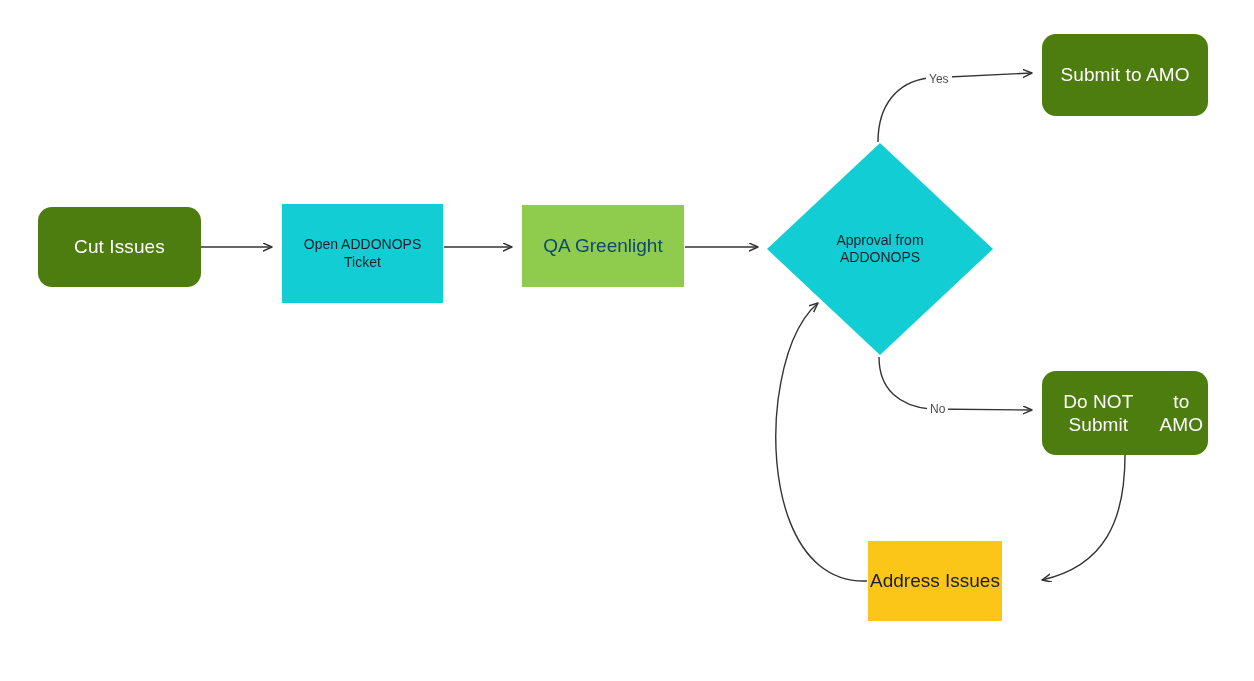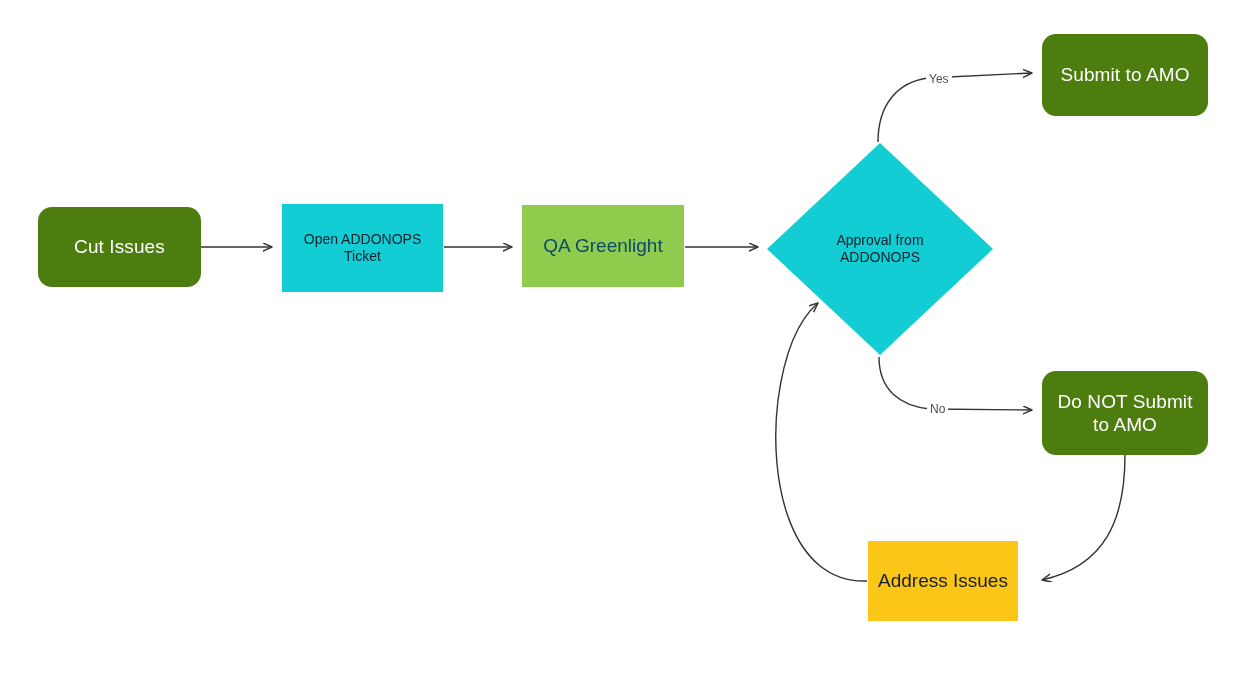--- a/index.html
+++ b/index.html
@@ -120,47 +120,47 @@
 
     <path d="M 1125 455 C 1125 520 1105 566 1042 580" fill="none" stroke="#333333" stroke-width="1.4" marker-end="url(#arrow)"></path>
 
     <path d="M 867 581 C 790 584 768 480 778 400 C 786 341 804 315 818 303" fill="none" stroke="#333333" stroke-width="1.4" marker-end="url(#arrow)"></path>
   </svg>
 
   <div class="node node-terminal" style="left:38px; top:207px; width:163px; height:80px;">
     <span>Cut Issues</span>
   </div>
 
-  <div class="node node-process-cyan" style="left:282px; top:204px; width:161px; height:88px; flex-direction:column;">
+  <div class="node node-process-cyan" style="left:282px; top:204px; width:161px; height:99px; flex-direction:column;">
     <span>Open ADDONOPS</span>
     <span>Ticket</span>
   </div>
 
   <div class="node node-process-green" style="left:522px; top:205px; width:162px; height:82px;">
     <span>QA Greenlight</span>
   </div>
 
   <div class="node node-decision" style="left:767px; top:143px;">
     <span class="diamond-shape"></span>
     <span class="diamond-label">
       <span>Approval from</span><br>
       <span>ADDONOPS</span>
     </span>
   </div>
 
   <div class="node node-terminal" style="left:1042px; top:34px; width:166px; height:82px;">
     <span>Submit to AMO</span>
   </div>
 
-  <div class="node node-terminal" style="left:1042px; top:371px; width:166px; height:84px; flex-direction:column;">
+  <div class="node node-terminal" style="left:1042px; top:371px; width:166px; height:84px; flex-direction:row;">
     <span>Do NOT Submit</span>
     <span>to AMO</span>
   </div>
 
-  <div class="node node-process-yellow" style="left:868px; top:541px; width:150px; height:80px;">
+  <div class="node node-process-yellow" style="left:868px; top:541px; width:134px; height:80px;">
     <span>Address Issues</span>
   </div>
 
   <span class="edge-label" style="left:926px; top:72px;">Yes</span>
 
   <span class="edge-label" style="left:927px; top:402px;">No</span>
 
 </div>
 
 </body></html>

